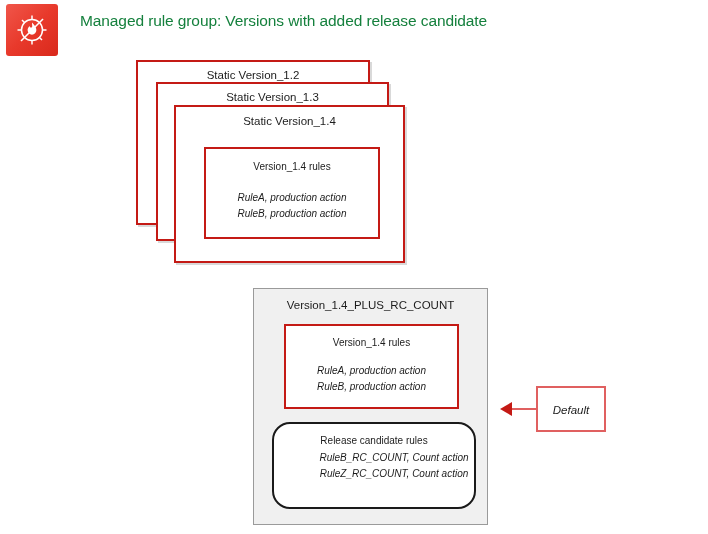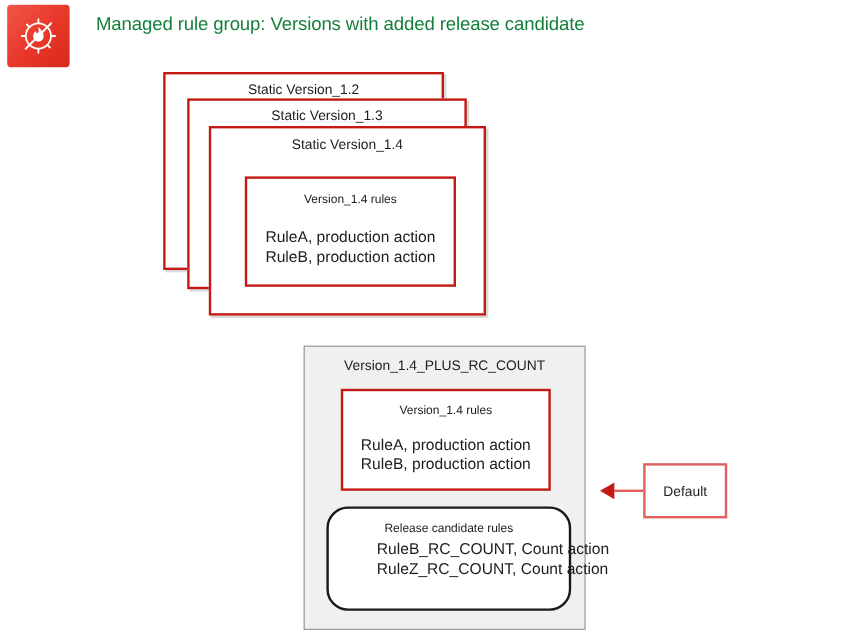--- a/index.html
+++ b/index.html
@@ -83,22 +83,23 @@
     white-space: nowrap;
   }
   .lbl-center {
     left: 0;
     right: 0;
   }
   .inner-title {
     font-size: 10px;
   }
   .inner-lines {
-    font-size: 13px;
+    font-size: 10px;
     line-height: 16px;
+    font-style: italic;
   }
   .inner-lines div { white-space: nowrap; }
 
   
   .arrow-line {
     position: absolute;
     height: 2px;
     background: #e06060;
   }
   .arrow-head {
@@ -170,16 +171,16 @@
     <div class="lbl lbl-center inner-lines" style="top:26px;padding-left:40px;">
       <div>RuleB_RC_COUNT, Count action</div>
       <div>RuleZ_RC_COUNT, Count action</div>
     </div>
   </div>
 
   <div class="arrow-line" style="left:512px; top:408px; width:25px;"></div>
   <div class="arrow-head" style="left:500px; top:402px;"></div>
 
   <div class="box box-red-light" style="left:536px; top:386px; width:70px; height:46px;">
-    <div class="lbl lbl-center" style="top:15px;">Default</div>
+    <div class="lbl lbl-center" style="top:15px;font-style:italic;">Default</div>
   </div>
 
 </div>
 
 </body></html>

